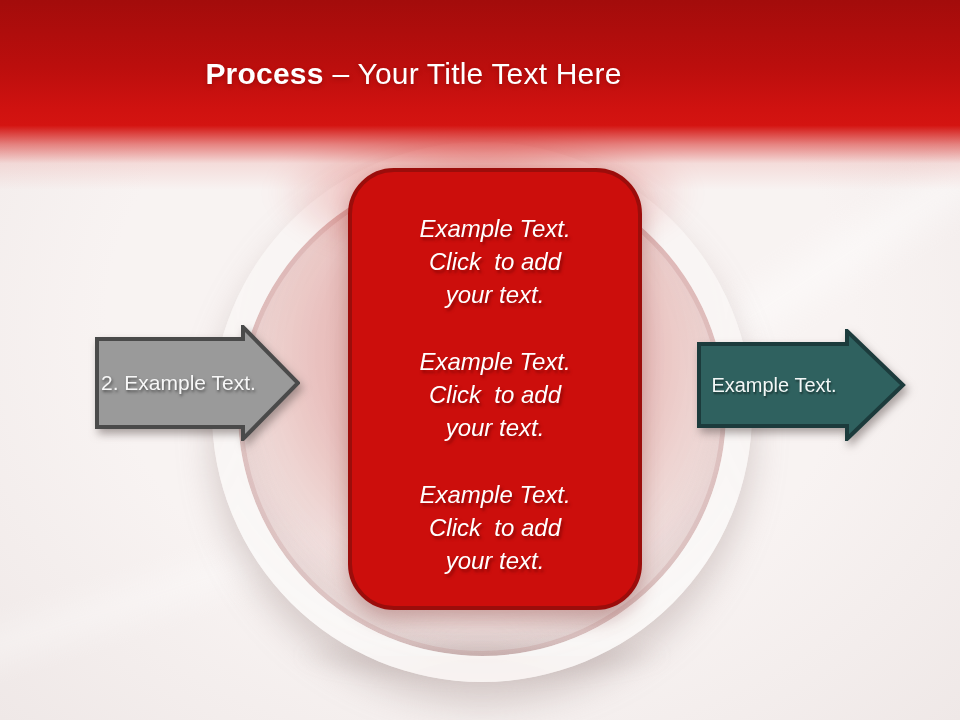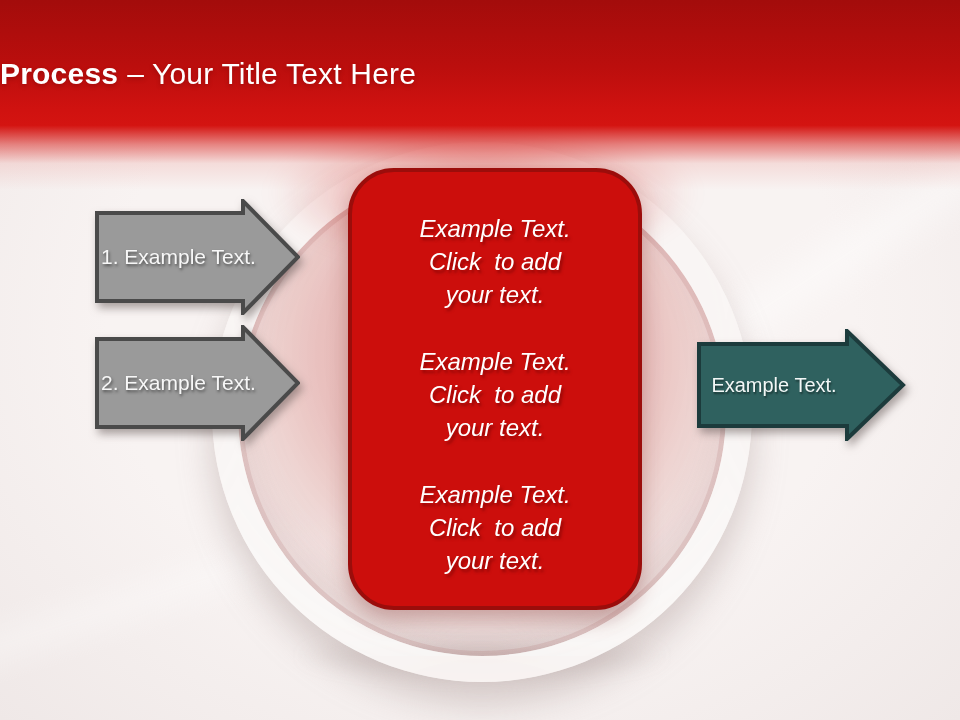--- a/index.html
+++ b/index.html
@@ -37,21 +37,21 @@
   .streak.s2{left:-60px;top:560px;width:430px;height:70px;transform:rotate(-18deg);
     background:linear-gradient(180deg, rgba(255,255,255,0) 0%, rgba(255,255,255,0.7) 50%, rgba(255,255,255,0) 100%);opacity:.4;}
   
   .header{
     position:absolute;left:0;top:0;width:960px;height:190px;
     background:linear-gradient(180deg,
       #a30c0b 0%, #bb0e0d 35%, #d01210 58%, #d41411 66%,
       rgba(216,40,36,0.55) 76%, rgba(235,160,156,0.28) 86%, rgba(246,241,240,0) 100%);
   }
   .title{
-    position:absolute;left:0;top:56px;width:827px;text-align:left;
+    position:absolute;left:0;top:56px;width:827px;text-align:center;
     color:#ffffff;font-size:30px;line-height:36px;letter-spacing:.2px;
     text-shadow:0 2px 4px rgba(90,0,0,0.35);
   }
   .title .t-bold{font-weight:bold;}
   .title .t-rest{font-weight:normal;margin-left:9px;}
   
   .arrow{position:absolute;}
   .arrow svg{display:block;filter:drop-shadow(3px 5px 4px rgba(90,78,76,0.5));}
   .arrow .arrow-label{
     position:absolute;top:50%;transform:translateY(-50%);
@@ -85,26 +85,20 @@
   <div class="streak s2"></div>
   <div class="btn-shadow"></div>
   <div class="btn-disc"></div>
   <div class="btn-glow"></div>
 
   <div class="header"></div>
   <div class="title">
     <span class="t-bold">Process</span><span class="t-rest">– Your Title Text Here</span>
   </div>
 
-  <div class="arrow arrow-left a1">
-    <svg width="205" height="116" viewBox="0 0 205 116">
-      <polygon points="2,14 148,14 148,2 203,58 148,114 148,102 2,102" fill="#9a9a9a" stroke="#4a4a4a" stroke-width="4"></polygon>
-    </svg>
-    <span class="arrow-label">1. Example Text.</span>
-  </div>
 
   <div class="arrow arrow-left a2">
     <svg width="205" height="116" viewBox="0 0 205 116">
       <polygon points="2,14 148,14 148,2 203,58 148,114 148,102 2,102" fill="#9a9a9a" stroke="#4a4a4a" stroke-width="4"></polygon>
     </svg>
     <span class="arrow-label">2. Example Text.</span>
   </div>
 
 
   <div class="red-panel">

